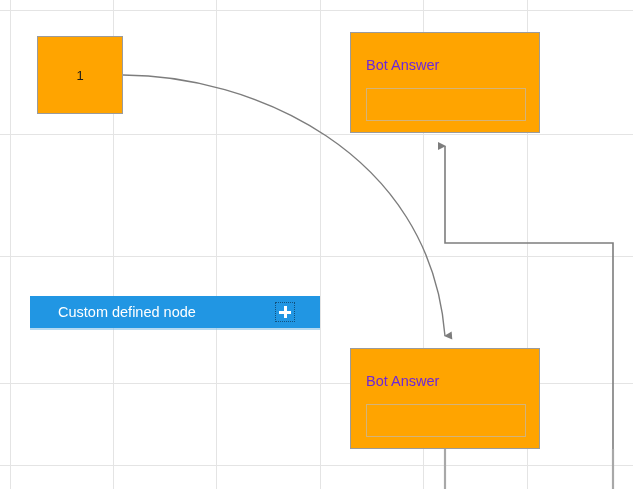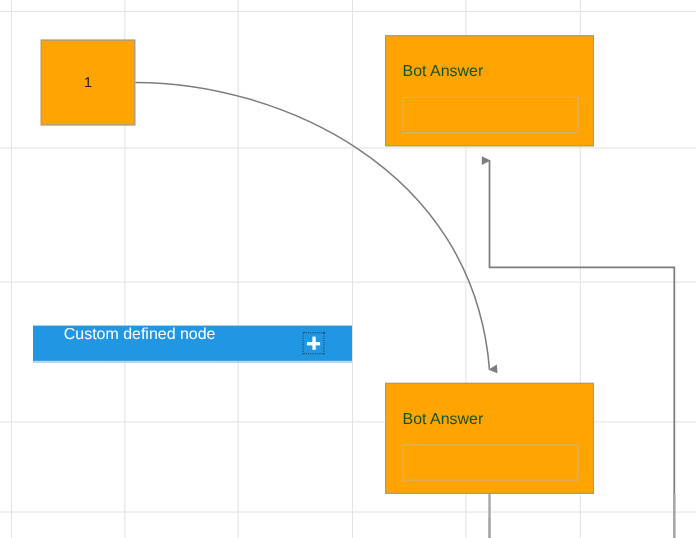--- a/index.html
+++ b/index.html
@@ -63,39 +63,40 @@
     transform: translateY(-50%);
     text-align: center;
     font-size: 13px;
     color: #1a1a1a;
   }
   .node-title {
     position: absolute;
     left: 15px;
     top: 25px;
     font-size: 14.5px;
-    color: #14532d;
+    color: #6d28d9;
     line-height: 1;
   }
   .node-slot {
     position: absolute;
     left: 15px;
     right: 13px;
     top: 55px;
     height: 33px;
     border: 1px solid #d3b37a;
     box-sizing: border-box;
     background: transparent;
   }
   
   .node-blue {
     position: absolute;
     background: #2196e3;
     box-shadow: 0 2px 0 0 rgba(120,185,230,0.55);
     display: flex;
+    align-items: center;
     box-sizing: border-box;
   }
   .node-blue-label {
     color: #ffffff;
     font-size: 14.5px;
     margin-left: 28px;
     white-space: nowrap;
   }
   .add-handle {
     position: absolute;

